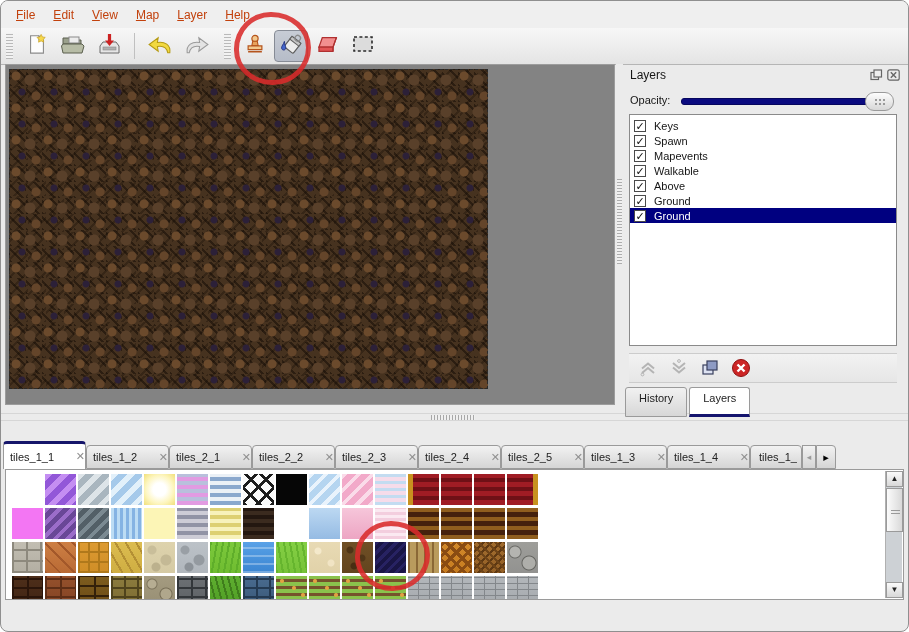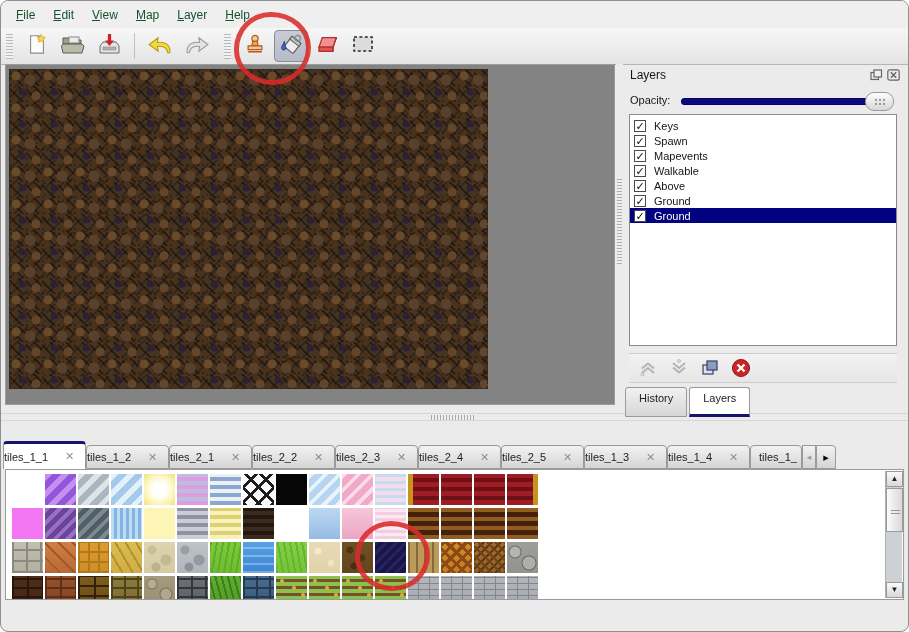--- a/index.html
+++ b/index.html
@@ -2,21 +2,21 @@
 <html><head>
 <meta charset="utf-8">
 <style>
   html,body{margin:0;padding:0;background:#fff;}
   *{box-sizing:border-box;font-family:"Liberation Sans","DejaVu Sans",sans-serif;}
   .window{position:relative;width:909px;height:632px;background:#ebebeb;border:1px solid #8f8f8f;
           border-radius:8px;overflow:hidden;}
   
   .menubar{position:absolute;left:0;top:0;width:100%;height:27px;display:flex;align-items:center;
            padding-left:6px;background:#efefef;}
-  .menu-item{padding:4px 9px;font-size:12px;color:#14532d;cursor:default;}
+  .menu-item{padding:4px 9px;font-size:12px;color:#c2410c;cursor:default;}
   .menu-item u{text-decoration:underline;}
   
   .toolbar{position:absolute;left:0;top:27px;width:100%;height:37px;display:flex;align-items:center;
            background:linear-gradient(#f7f7f7,#e4e4e4);border-bottom:1px solid #b5b5b5;}
   .tgrip{width:7px;height:26px;margin:0 6px 0 5px;
          background:repeating-linear-gradient(0deg,#b9b9b9 0 1px,#f2f2f2 1px 3px);}
   .tsep{width:1px;height:26px;background:#c0c0c0;margin:0 7px;}
   .tool-button{width:34px;height:32px;display:flex;align-items:center;justify-content:center;
                border:1px solid transparent;border-radius:4px;margin:0 1px;background:transparent;}
   .tool-button.active{background:linear-gradient(#c7ccd5,#b6bcc8);border:1px solid #868b95;}
@@ -71,23 +71,23 @@
   .lbtn{width:22px;height:20px;display:flex;align-items:center;justify-content:center;}
   .bottom-tabs{position:absolute;left:2px;top:323px;display:flex;}
   .btab{height:30px;padding:4px 13px 0 13px;font-size:11px;color:#222;
         background:linear-gradient(#f1f1f1,#d7d7d7);border:1px solid #9a9a9a;border-radius:3px 3px 0 0;
         margin-right:2px;}
   .btab.active{background:#ffffff;border-bottom:3px solid #14146e;font-weight:normal;}
   
   .tilesets-panel{position:absolute;left:0;top:420px;width:100%;height:180px;}
   .tileset-tabbar{position:absolute;left:2px;top:20px;width:905px;height:28px;display:flex;
                   align-items:flex-end;}
-  .ttab{height:24px;display:flex;align-items:center;gap:17px;justify-content:flex-start;font-size:11px;
+  .ttab{height:24px;display:flex;align-items:center;gap:17px;justify-content:space-between;font-size:11px;
         color:#222;background:linear-gradient(#f2f2f2,#d5d5d5);border:1px solid #9a9a9a;
-        border-radius:4px 4px 0 0;width:83px;flex:0 0 83px;overflow:hidden;white-space:nowrap;}
+        border-radius:4px 4px 0 0;width:83px;flex:0 0 83px;overflow:hidden;white-space:nowrap;padding-left:6px;}
   .ttab.active{height:28px;background:#ffffff;border-top:3px solid #15156a;border-bottom:none;
                font-weight:normal;}
   .ttab.truncated{flex:0 0 52px;width:52px;justify-content:flex-start;padding-left:8px;gap:0;}
   .ttab .x{color:#8f8f8f;font-weight:bold;font-size:11px;}
   .tab-scroll{height:24px;width:14px;display:flex;align-items:center;justify-content:center;
               background:linear-gradient(#f2f2f2,#d5d5d5);border:1px solid #9a9a9a;font-size:9px;}
   .tab-scroll.right{width:20px;border-radius:0 4px 0 0;font-size:11px;}
   .palette{position:absolute;left:4px;top:48px;width:899px;height:131px;background:#ffffff;
            border:1px solid #9a9a9a;overflow:hidden;}
   .tile{position:absolute;width:31px;height:31px;}

